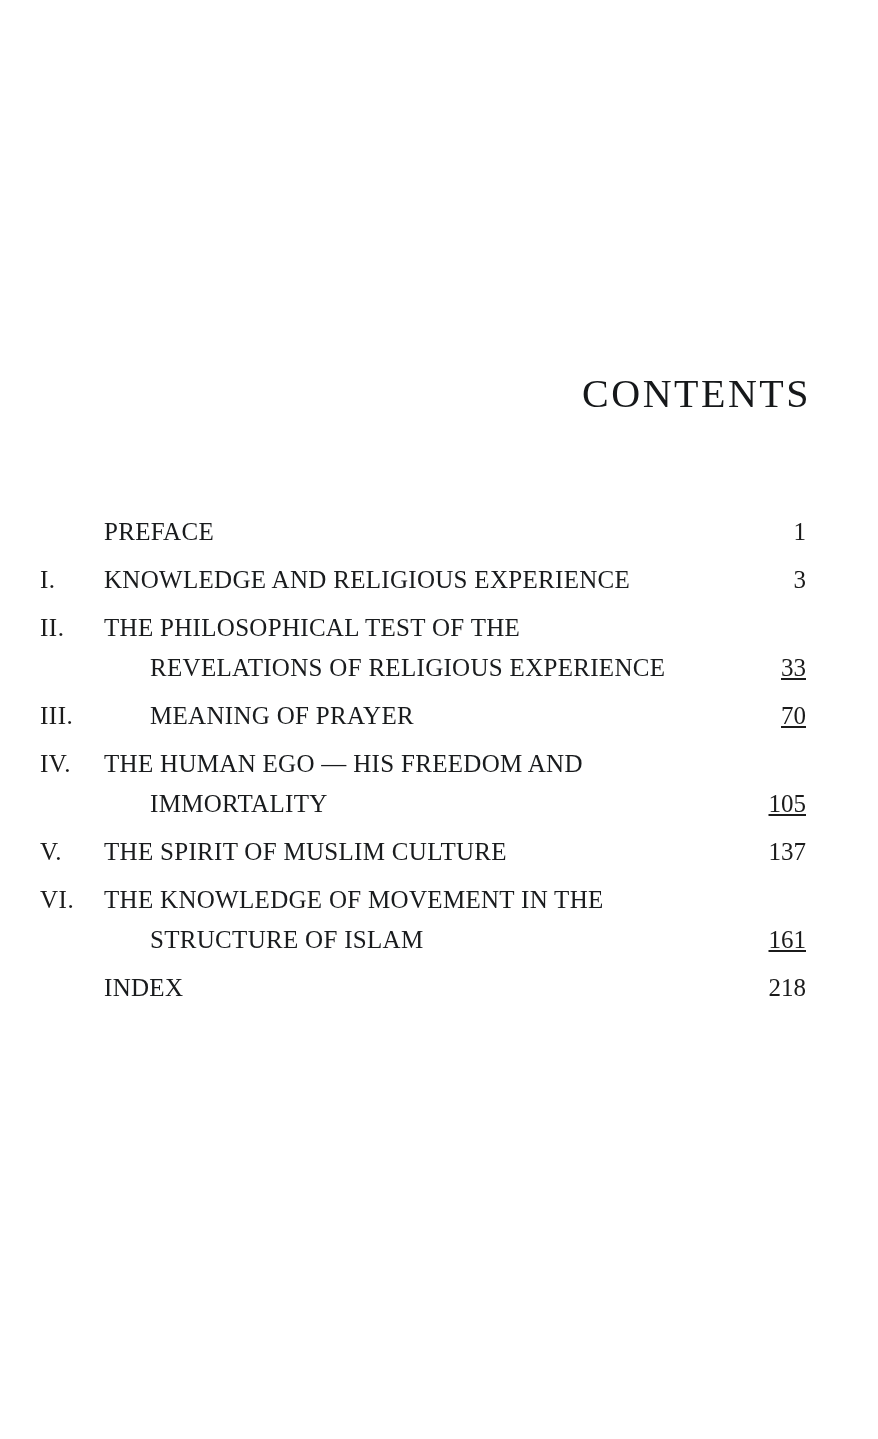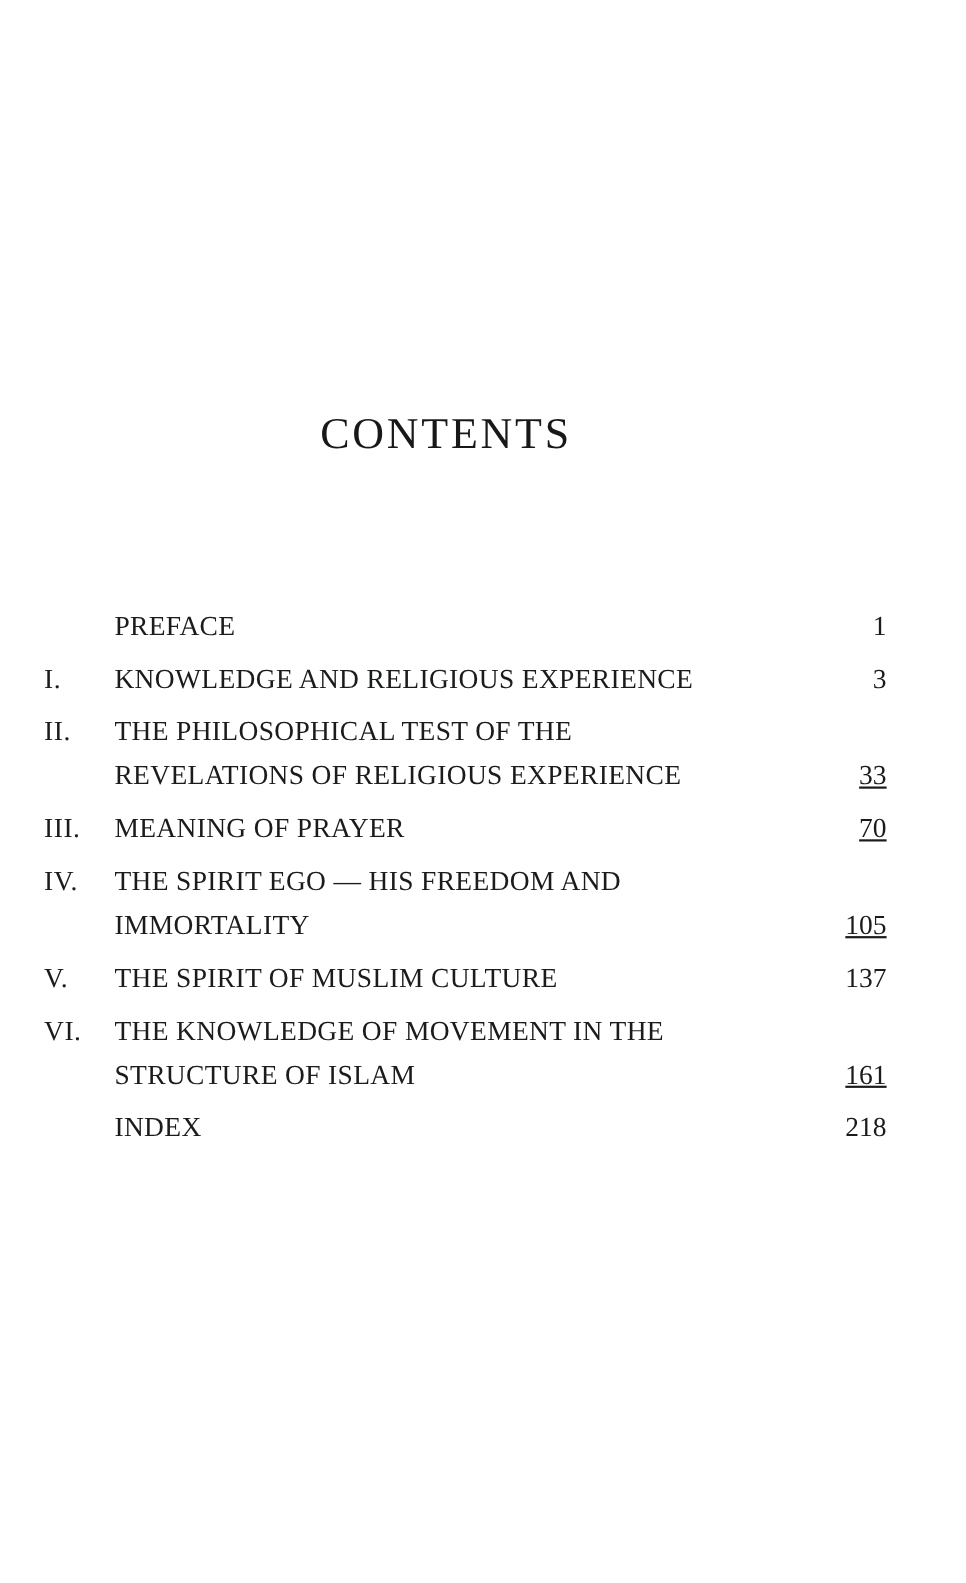--- a/index.html
+++ b/index.html
@@ -18,30 +18,30 @@
     position: relative;
     width: 878px;
     height: 1439px;
     box-sizing: border-box;
   }
   .contents-title {
     position: absolute;
     top: 370px;
     left: 0;
     width: 811px;
-    text-align: center;
+    text-align: right;
     font-size: 40px;
     letter-spacing: 2.5px;
     font-weight: 400;
     color: #16181a;
     font-family: "Liberation Serif", serif;
   }
   .toc {
     position: absolute;
-    top: 550px;
+    top: 512px;
     left: 0;
     width: 878px;
   }
   .toc-row {
     display: flex;
     align-items: flex-start;
     width: 100%;
     box-sizing: border-box;
     padding: 0 72px 0 32px;
     margin-bottom: 8px;
@@ -60,20 +60,21 @@
   .toc-label {
     flex: 1 1 auto;
     font-size: 25px;
     line-height: 40px;
     letter-spacing: 0.3px;
     color: #191b1d;
     padding-right: 12px;
   }
   .toc-label .line2 {
     display: block;
+    margin-left: 46px;
   }
   .toc-page {
     flex: 0 0 70px;
     width: 70px;
     text-align: right;
     font-size: 25px;
     line-height: 40px;
     color: #1b1b1b;
   }
   .toc-page.bottom-align {
@@ -122,21 +123,21 @@
       <span class="toc-num">III.</span>
       <span class="toc-label">
         <span class="line2">MEANING OF PRAYER</span>
       </span>
       <span class="toc-page bottom-align">70</span>
     </div>
 
     <div class="toc-row row-tall">
       <span class="toc-num">IV.</span>
       <span class="toc-label">
-        <span>THE SPIRIT EGO — HIS FREEDOM AND</span>
+        <span>THE HUMAN EGO — HIS FREEDOM AND</span>
         <span class="line2">IMMORTALITY</span>
       </span>
       <span class="toc-page bottom-align">105</span>
     </div>
 
     <div class="toc-row">
       <span class="toc-num">V.</span>
       <span class="toc-label">
         <span>THE SPIRIT OF MUSLIM CULTURE</span>
       </span>

